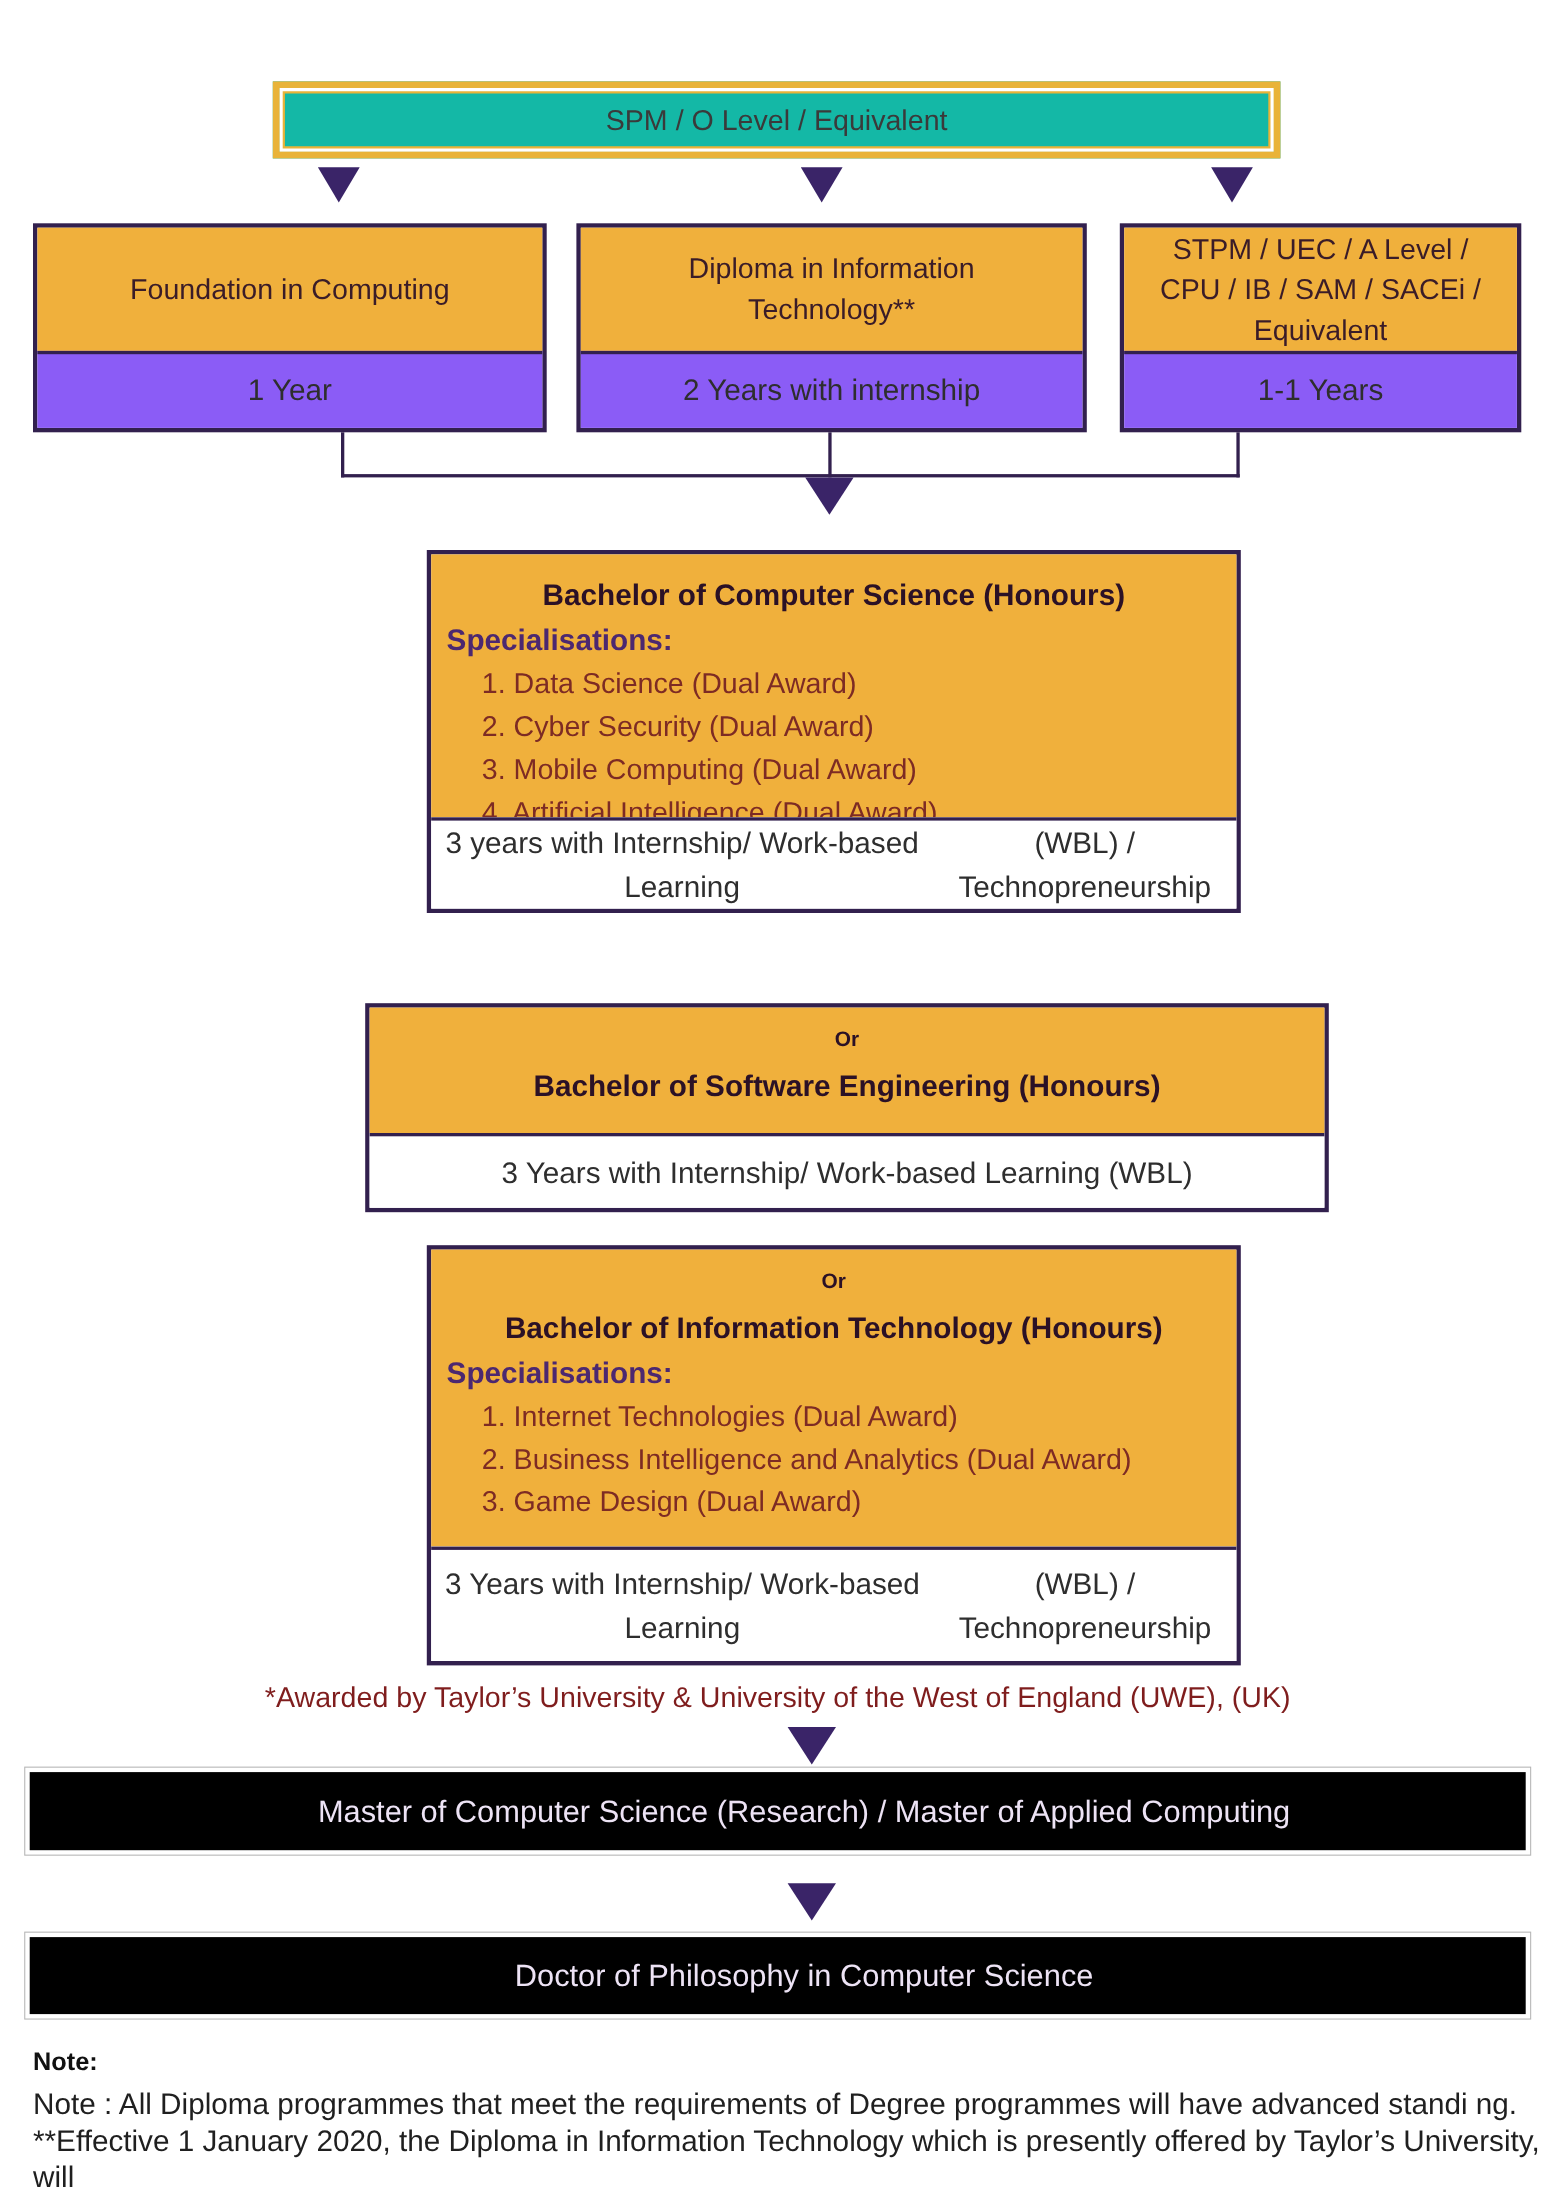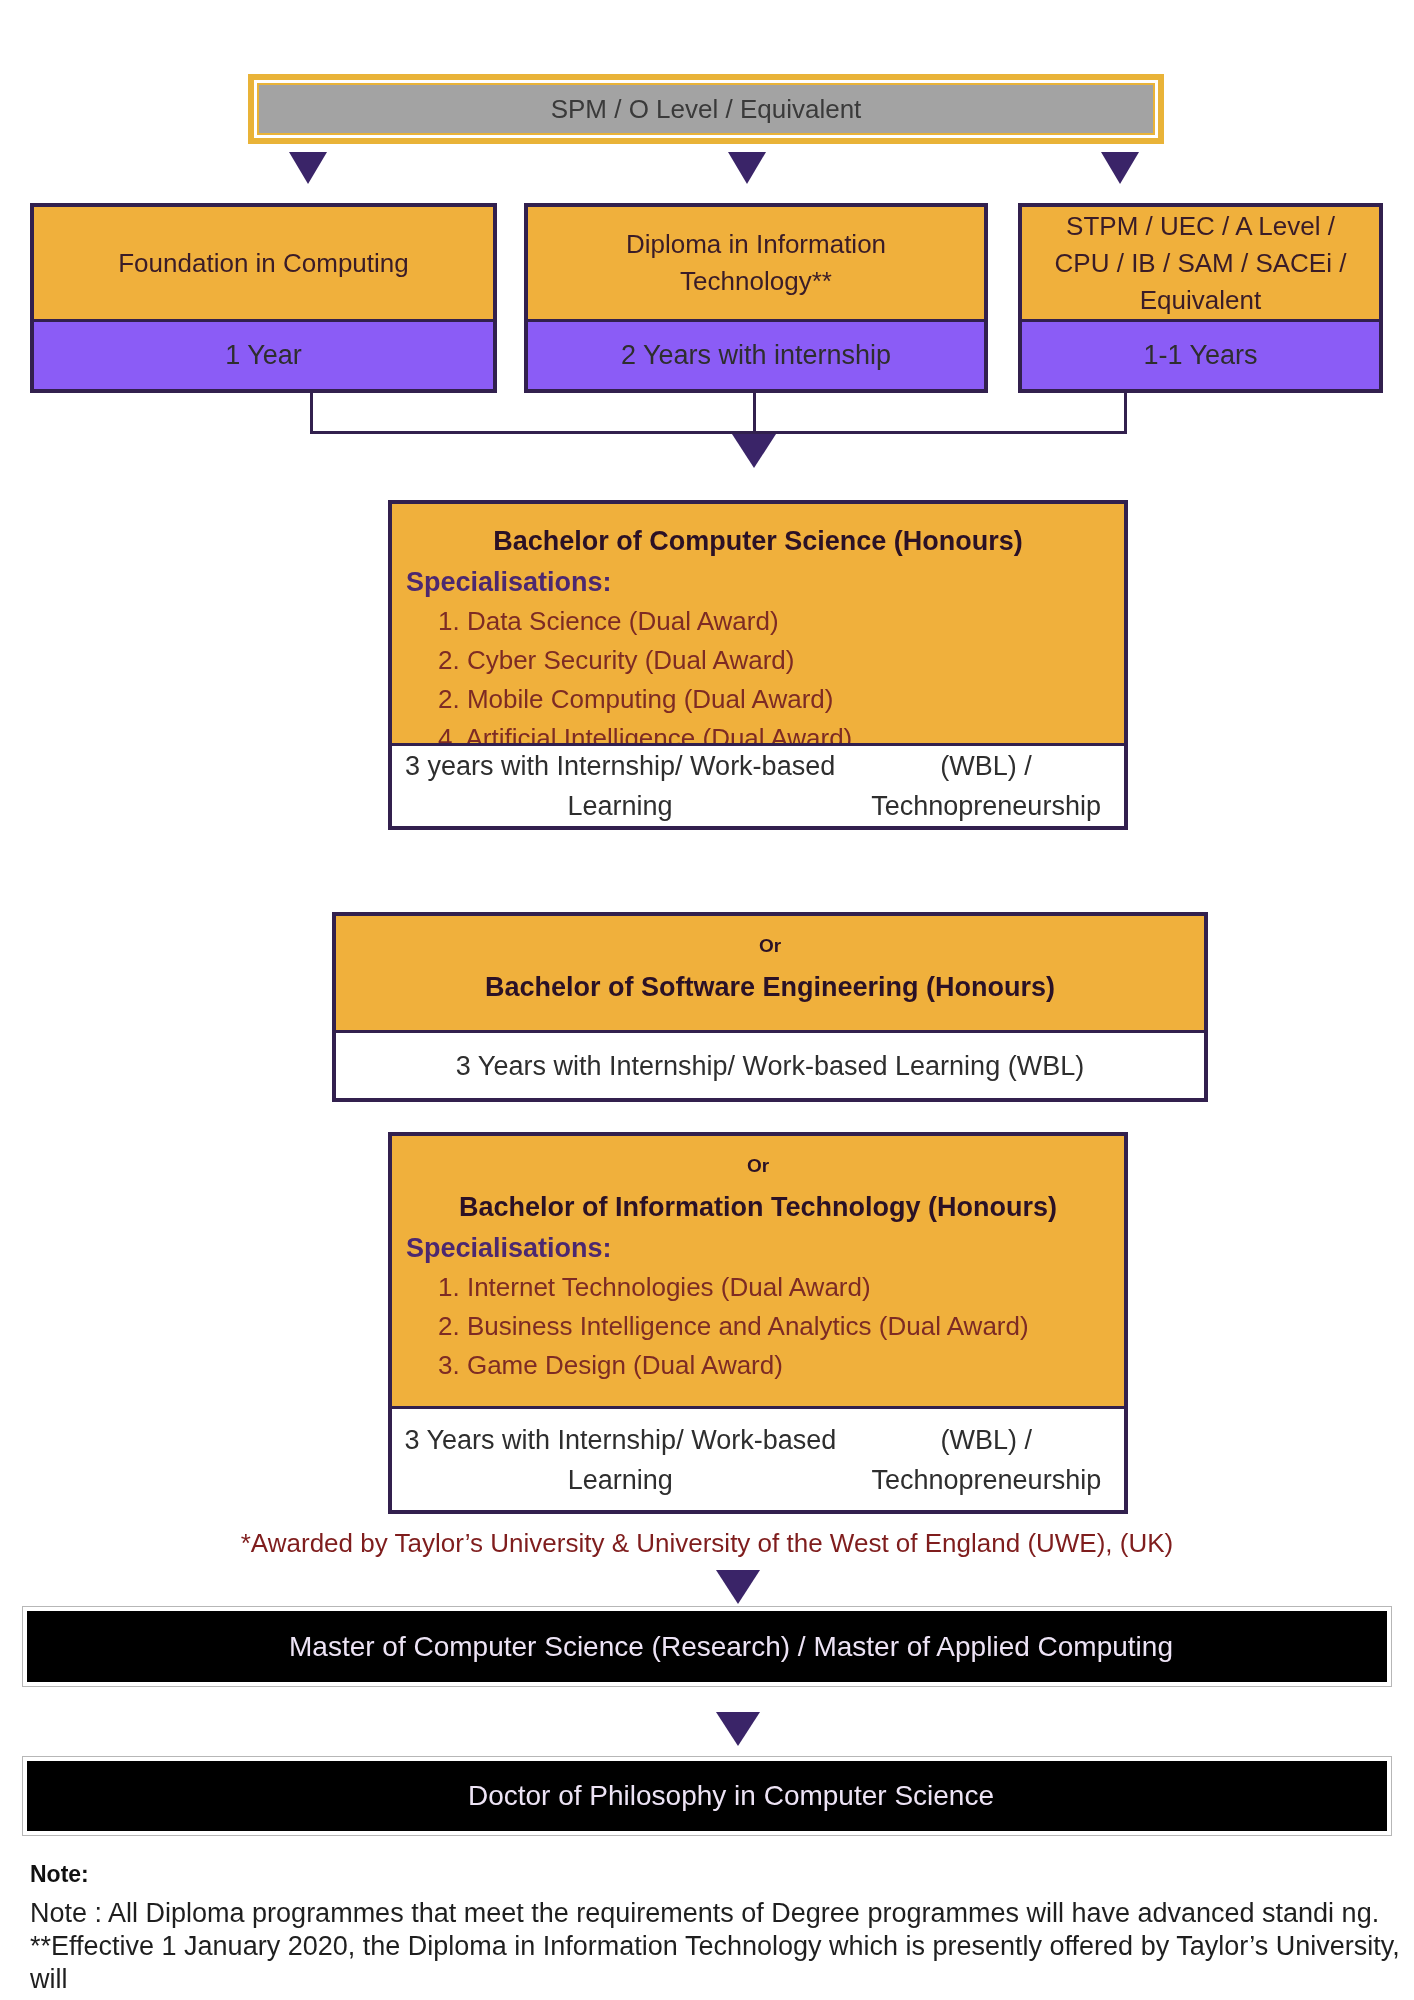--- a/index.html
+++ b/index.html
@@ -10,21 +10,21 @@
     height: 2000px;
     background: #ffffff;
     font-family: "Liberation Sans", "DejaVu Sans", sans-serif;
     overflow: hidden;
   }
   .abs { position: absolute; box-sizing: border-box; }
 
   
   .entry-box {
     left: 248px; top: 74px; width: 916px; height: 70px;
-    background: #a3a3a3;
+    background: #14b8a6;
     border: 6px solid #E9B338;
     box-shadow: inset 0 0 0 3px #ffffff, inset 0 0 0 5px #E9B338;
     display: flex; align-items: center; justify-content: center;
     font-size: 26px; color: #3A3A3A;
   }
 
   
   .tri {
     position: absolute; width: 0; height: 0;
     border-left: 19px solid transparent;
@@ -145,21 +145,21 @@
   <div class="cline" style="left:1124px; top:393px; width:3px; height:41px;"></div>
   <div class="cline" style="left:310px; top:431px; width:817px; height:3px;"></div>
   <div class="tri tri-big" style="left:732px; top:434px;"></div>
 
   <div class="abs dbox" style="left:388px; top:500px; width:740px; height:330px;">
     <div class="dbox-head" style="height:260px; padding-top:16px;">
       <div class="dtitle">Bachelor of Computer Science (Honours)</div>
       <div class="spec-label">Specialisations:</div>
       <div class="spec-item">1. Data Science (Dual Award)</div>
       <div class="spec-item">2. Cyber Security (Dual Award)</div>
-      <div class="spec-item">2. Mobile Computing (Dual Award)</div>
+      <div class="spec-item">3. Mobile Computing (Dual Award)</div>
       <div class="spec-item">4. Artificial Intelligence (Dual Award)</div>
     </div>
     <div class="dbox-foot">
       <div>3 years with Internship/ Work-based Learning</div>
       <div>(WBL) / Technopreneurship</div>
     </div>
   </div>
 
   <div class="abs dbox" style="left:332px; top:912px; width:876px; height:190px;">
     <div class="dbox-head" style="height:104px; padding-top:10px;">

